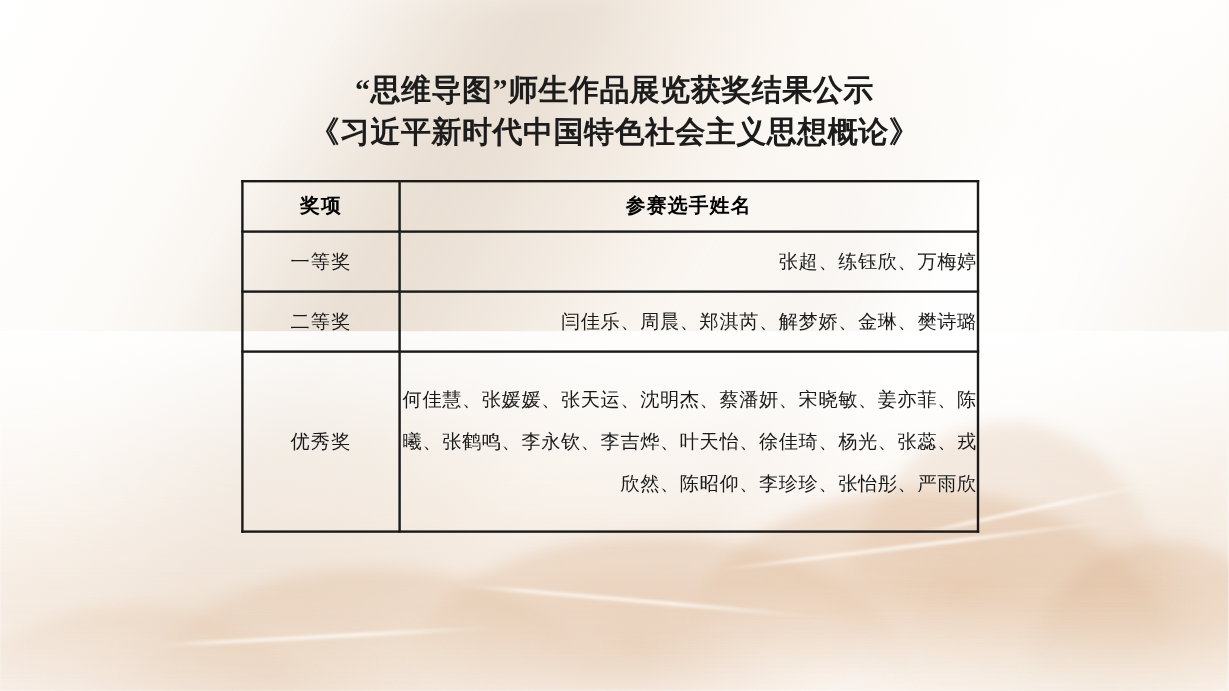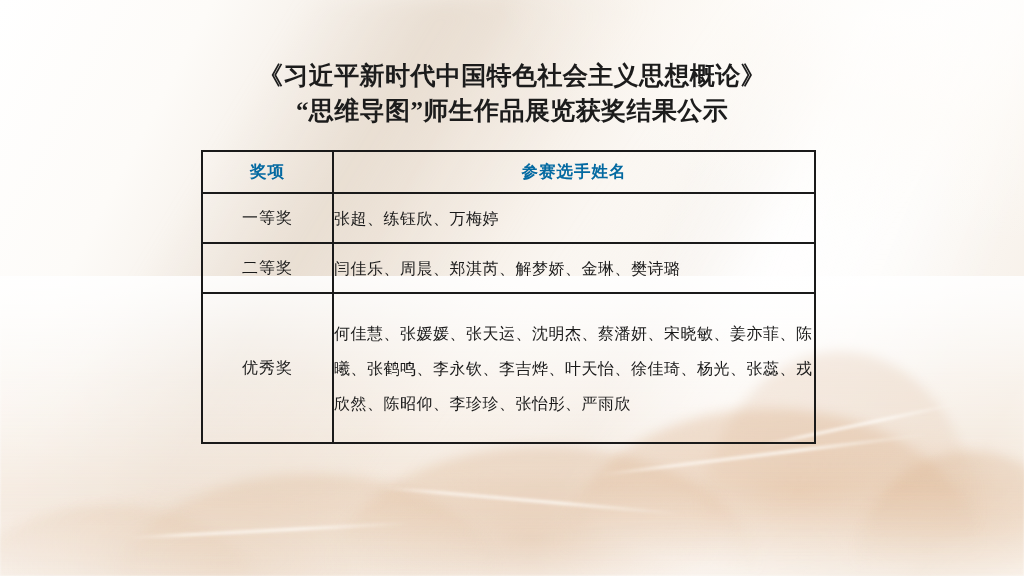--- a/index.html
+++ b/index.html
@@ -201,35 +201,35 @@
     padding: 0;
   }
 
   .col-award { width: 131px; }
   .col-names { width: 482px; }
 
   .th-cell {
     text-align: center;
     font-weight: 700;
     font-size: 16.5px;
-    color: #0369a1;
+    color: #000000;
     height: 40px;
     letter-spacing: 1px;
   }
 
   .award-cell {
     text-align: center;
     font-size: 16px;
     color: #1a1a1a;
     letter-spacing: 1px;
     font-weight: 400;
   }
 
   .names-cell {
-    text-align: left;
+    text-align: right;
     font-size: 16px;
     color: #1a1a1a;
     line-height: 35px;
     padding: 8px 10px 8px 12px;
     letter-spacing: 0.5px;
     word-break: break-all;
   }
 
   .row-h1 td { height: 48px; margin-top: 12px; }
   .row-h2 td { height: 48px; }
@@ -257,22 +257,22 @@
   <div class="wash-ridge ridge-5"></div>
   <div class="wall-line wall-4"></div>
   <div class="wall-line wall-1"></div>
   <div class="wall-line wall-2"></div>
   <div class="wall-line wall-3"></div>
   <div class="wash-veil"></div>
 
   <div class="content">
 
     <div class="title-block">
+      <span class="title-line">“思维导图”师生作品展览获奖结果公示</span>
       <span class="title-line">《习近平新时代中国特色社会主义思想概论》</span>
-      <span class="title-line">“思维导图”师生作品展览获奖结果公示</span>
     </div>
 
     <table class="award-table">
       <colgroup>
         <col class="col-award">
         <col class="col-names">
       </colgroup>
       <tbody>
         <tr>
           <th class="th-cell">奖项</th>

